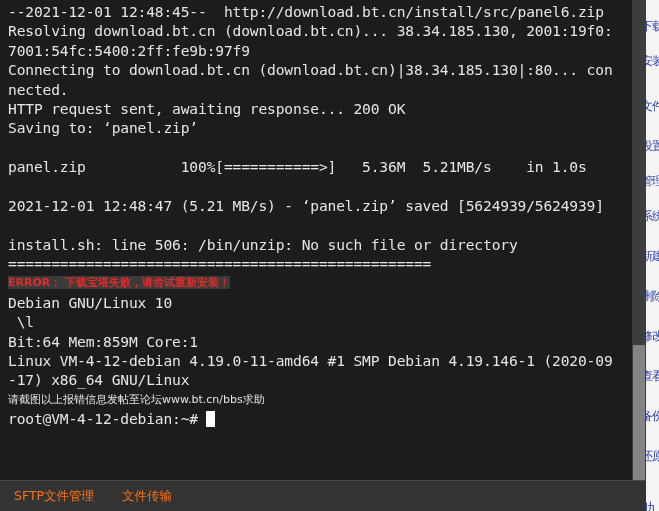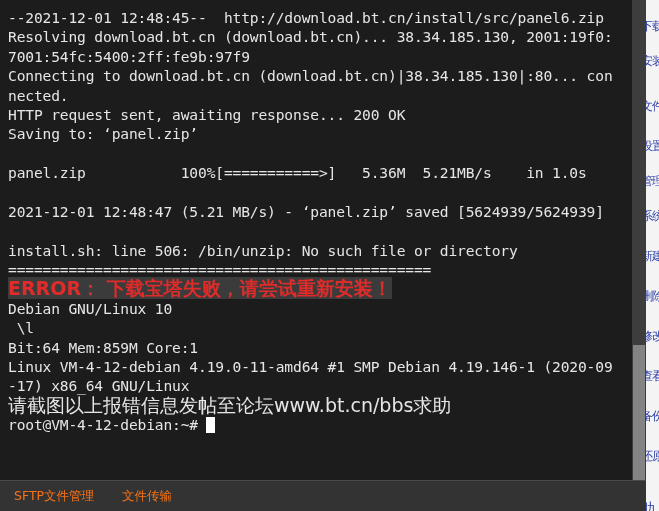--- a/index.html
+++ b/index.html
@@ -59,21 +59,21 @@
     overflow: hidden;
   }
 
   #terminal-body {
     position: absolute;
     left: 0; top: 0;
     width: 632px;
     height: 480px;
     background: #1c1c1c;
     overflow: hidden;
-    padding: 8px 0 0 8px;
+    padding: 2px 0 0 8px;
     box-sizing: border-box;
   }
 
   .tline {
     font-family: "DejaVu Sans Mono", "Liberation Mono", monospace;
     font-size: 14.6px;
     line-height: 19.4px;
     height: 19.4px;
     color: #e6e6e6;
     white-space: pre;
@@ -83,21 +83,21 @@
   .tline.err {
     color: #e02b2b;
     font-weight: bold;
   }
   .tline.err > span.hl {
     background: #3b3b3b;
   }
   .tline.cn {
     font-family: "DejaVu Sans", "Liberation Sans", sans-serif;
     letter-spacing: 0px;
-    font-size: 19px;
+    font-size: 11px;
   }
   .tline.err.cn {
     font-family: "DejaVu Sans", "Liberation Sans", sans-serif;
   }
   .cursor-block {
     display: inline-block;
     width: 9px;
     height: 16px;
     background: #ffffff;
     vertical-align: -3px;

